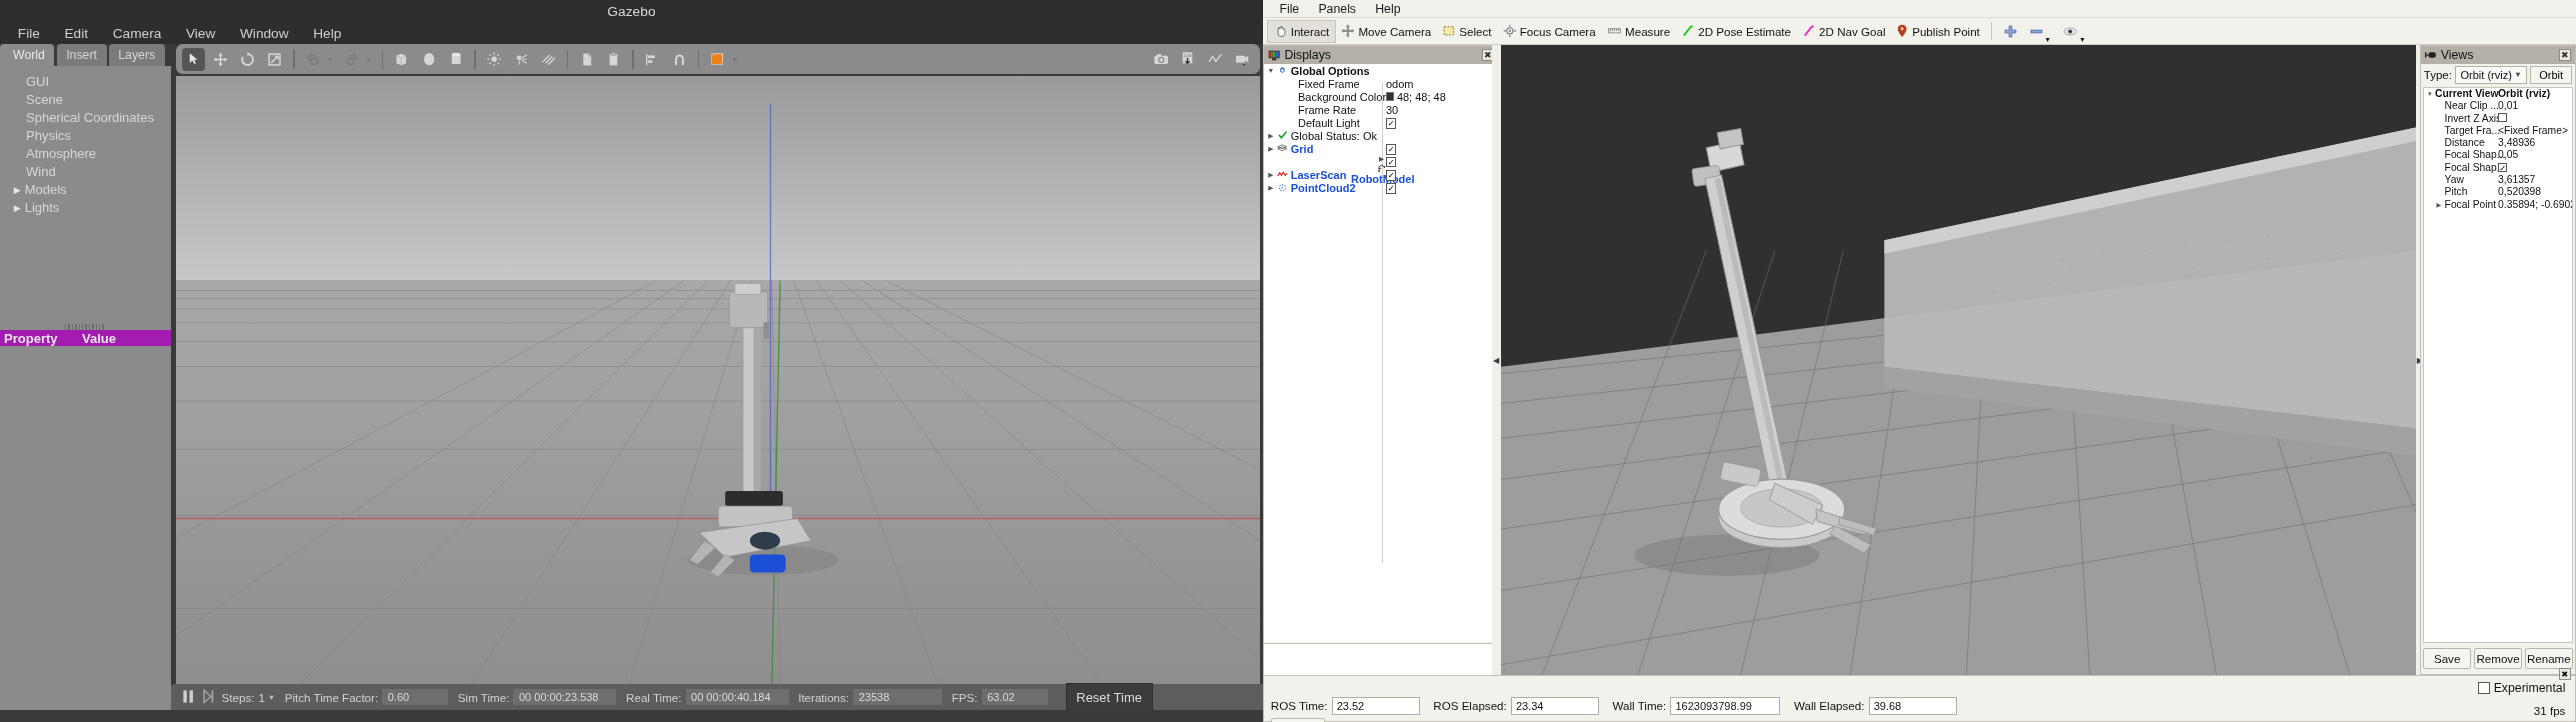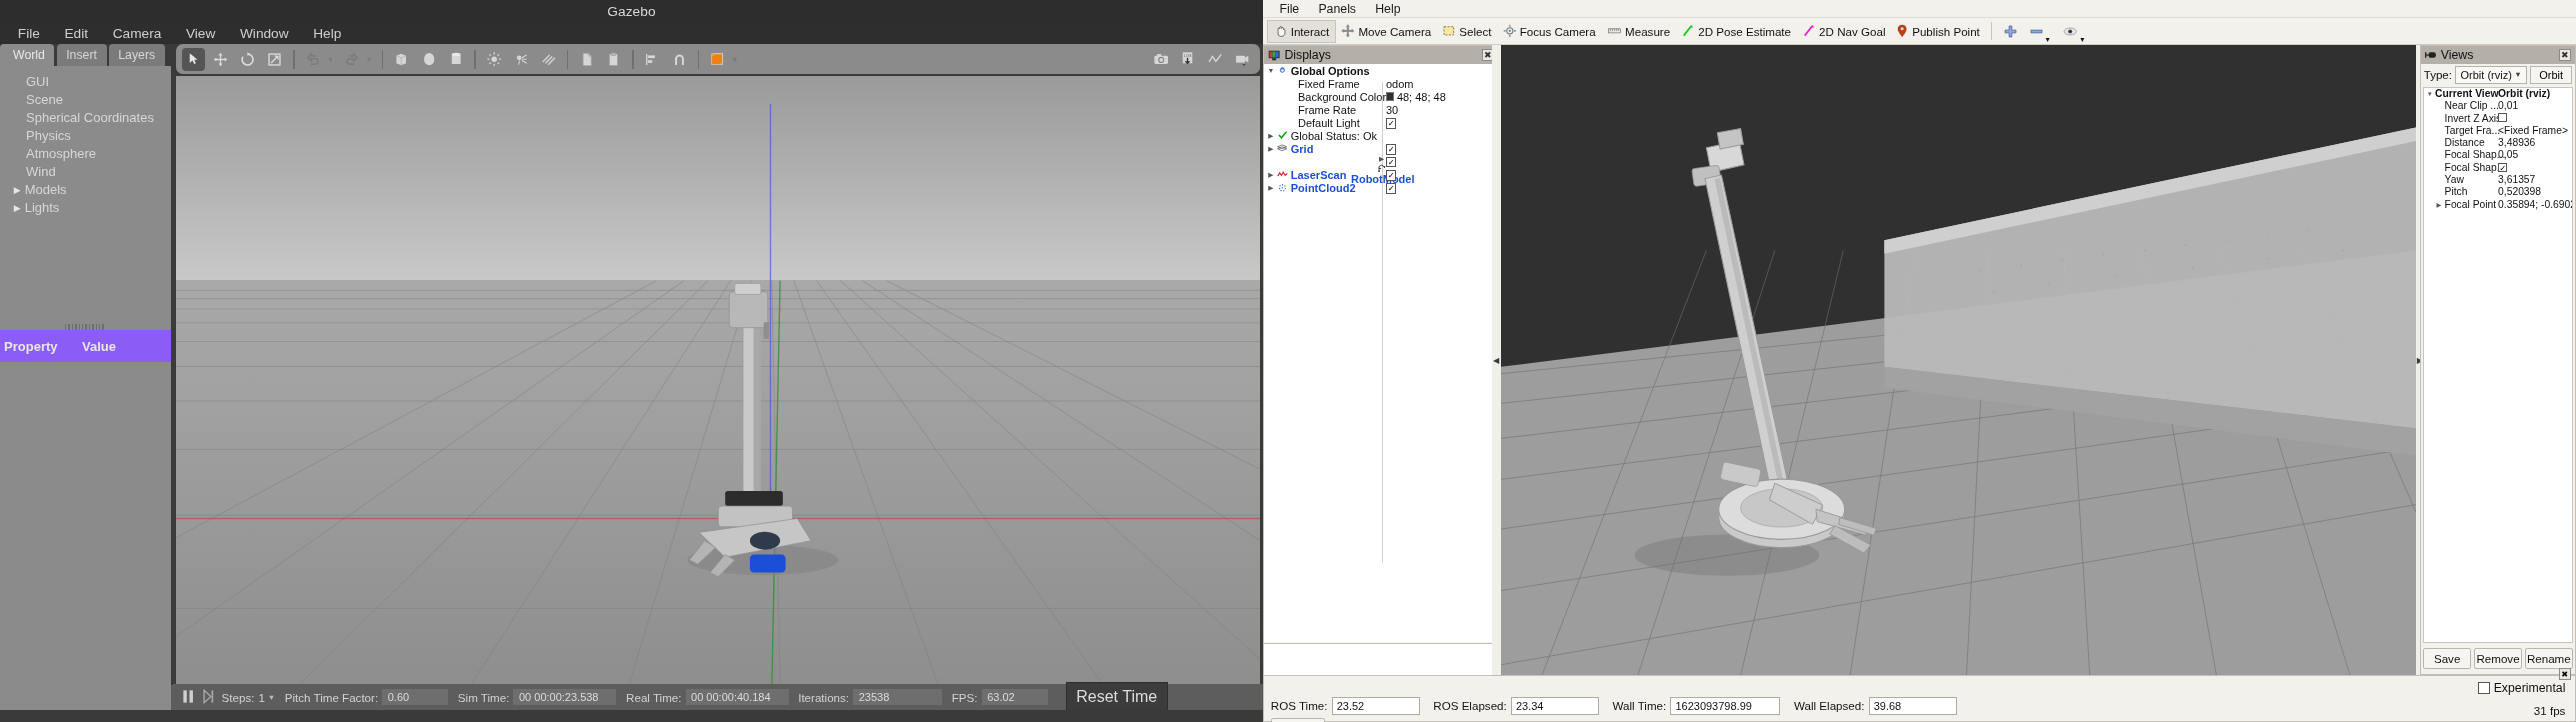--- a/index.html
+++ b/index.html
@@ -20,41 +20,41 @@
   .gz-left{position:absolute;left:0;top:0;width:171px;bottom:0;background:#8b8b8b;}
   .gz-tabs{display:flex;height:22px;background:#3a3a3a;}
   .gz-tab{height:22px;min-width:48px;padding:0 9.6px;display:flex;align-items:center;justify-content:center;
           font-size:12.3px;color:#d6d6d6;background:#7b7b7b;border-top-left-radius:4.1px;border-top-right-radius:4.1px;margin-right:2.1px;}
   .gz-tab.active{background:#8b8b8b;color:#e8e8e8;padding-left:13px;}
   .gz-tree{position:absolute;top:22px;left:0;right:0;height:226px;background:#8b8b8b;
            border-top-right-radius:5.5px;padding:6.8px 0 0 0;}
   .gz-tree-item{display:flex;align-items:center;height:18px;font-size:13px;color:#d7d7d7;padding-left:13.7px;}
   .gz-arrow{width:9.6px;display:inline-block;color:#e6e6e6;font-size:9px;margin-right:1.4px;}
   .gz-tree-item.lvl1{padding-left:26px;}
-  .gz-propbar{position:absolute;top:286px;left:0;width:171px;height:32px;background:#8b5cf6;
+  .gz-propbar{position:absolute;top:286px;left:0;width:171px;height:16px;background:#a21caf;
               display:flex;align-items:center;color:#e7e7e7;font-size:13px;font-weight:bold;}
   .gz-propbar .p1{padding-left:4.1px;width:82px;}
   .gz-prop-dots{position:absolute;top:280px;left:65px;width:41px;height:5.5px;
      background:repeating-linear-gradient(90deg,#6d6d6d 0 1.4px,transparent 1.4px 3.4px);}
 
   .gz-right{position:absolute;left:173px;right:0;top:0;bottom:0;}
   .gz-tbar{position:absolute;left:2.7px;top:0;right:2.7px;height:30px;background:#8b8b8b;border-radius:6.8px;display:flex;align-items:center;padding:0 4.1px;}
   .gz-ic{width:23px;height:23px;margin:0 2.1px;display:flex;align-items:center;justify-content:center;border-radius:4.1px;}
   .gz-ic.sel{background:#555;}
   .gz-sep{width:1.4px;height:19px;background:#6f6f6f;margin:0 4.8px;}
   .gz-tbar-right{margin-left:auto;display:flex;align-items:center;}
 
   .gz-view{position:absolute;left:2.7px;top:31.5px;right:2.7px;bottom:38px;overflow:hidden;}
   .gz-bottom{position:absolute;left:0;right:0;bottom:0;height:38px;background:#5d5d5d;}
   .gz-timebar{position:absolute;left:171px;right:0;bottom:12.3px;height:25px;background:#5d5d5d;
               display:flex;align-items:center;padding-left:11px;color:#d3d3d3;font-size:11.6px;}
   .gz-timebar .lbl{margin:0 4.1px 0 9.6px;white-space:nowrap;}
   .gz-fld{background:#6e6e6e;height:16.4px;min-width:66px;display:flex;align-items:center;padding:0 5.5px;
           color:#dcdcdc;font-size:11px;}
-  .gz-resetbtn{margin-left:18px;background:#3c3c3c;color:#ddd;font-size:16px;padding:5.5px 9.6px;border:0.7px solid #2e2e2e;}
+  .gz-resetbtn{margin-left:18px;background:#3c3c3c;color:#ddd;font-size:13px;padding:5.5px 9.6px;border:0.7px solid #2e2e2e;}
   .gz-statusline{position:absolute;left:0;right:0;bottom:0;height:12.3px;background:#3a3a3a;}
 
   
   .rv{position:relative;width:1313px;height:722px;background:#f0efe9;}
   .rv-menu{height:18px;background:#f2f1eb;display:flex;align-items:center;padding-left:6.8px;border-bottom:0.7px solid #dddad2;}
   .rv-menu span{font-size:12.3px;color:#1b1b1b;padding:0 9.6px;}
   .rv-tbar{height:27px;background:#f2f1eb;display:flex;align-items:center;padding-left:4.1px;border-bottom:0.7px solid #cfcbc2;}
   .rv-tb{display:flex;align-items:center;height:23px;padding:0 5.5px;font-size:11.6px;color:#111;white-space:nowrap;}
   .rv-tb.sel{background:#e2e0d8;border:0.7px solid #c8c4ba;}
   .rv-tb .ti{margin-right:3.4px;display:flex;align-items:center;}

